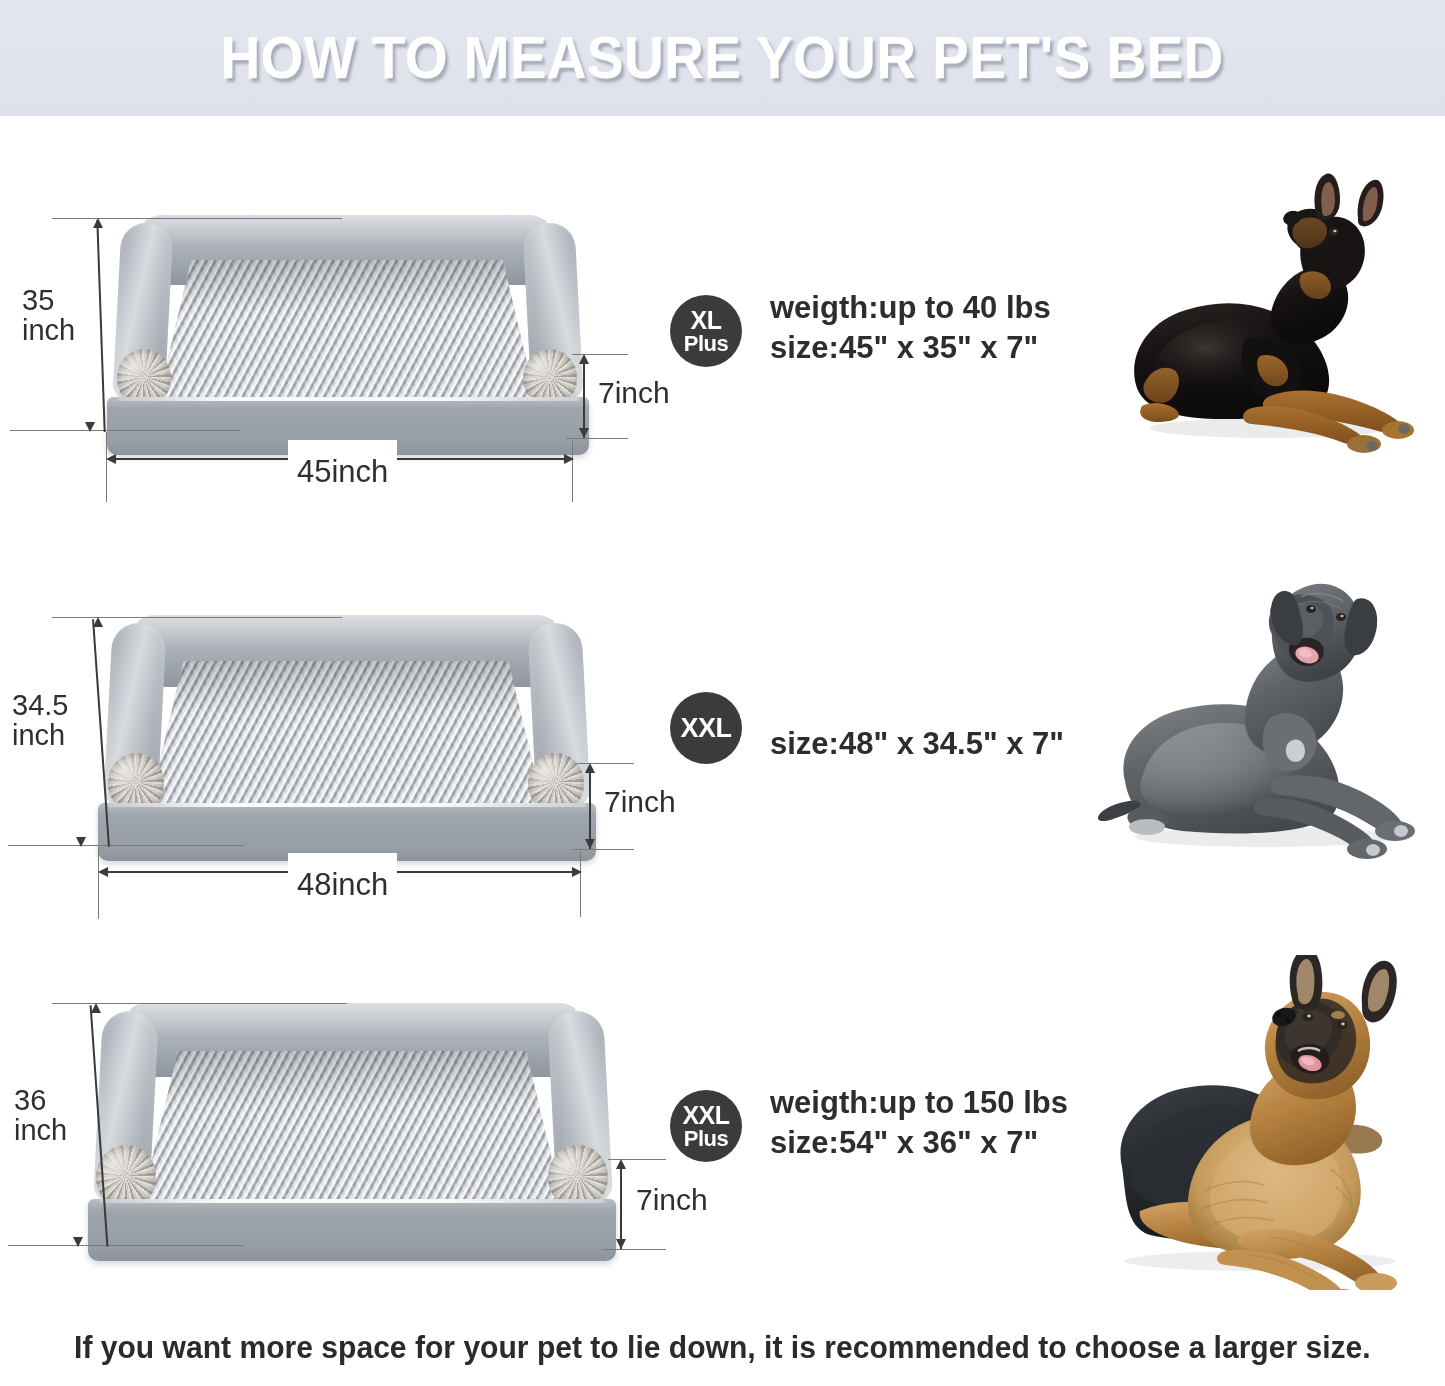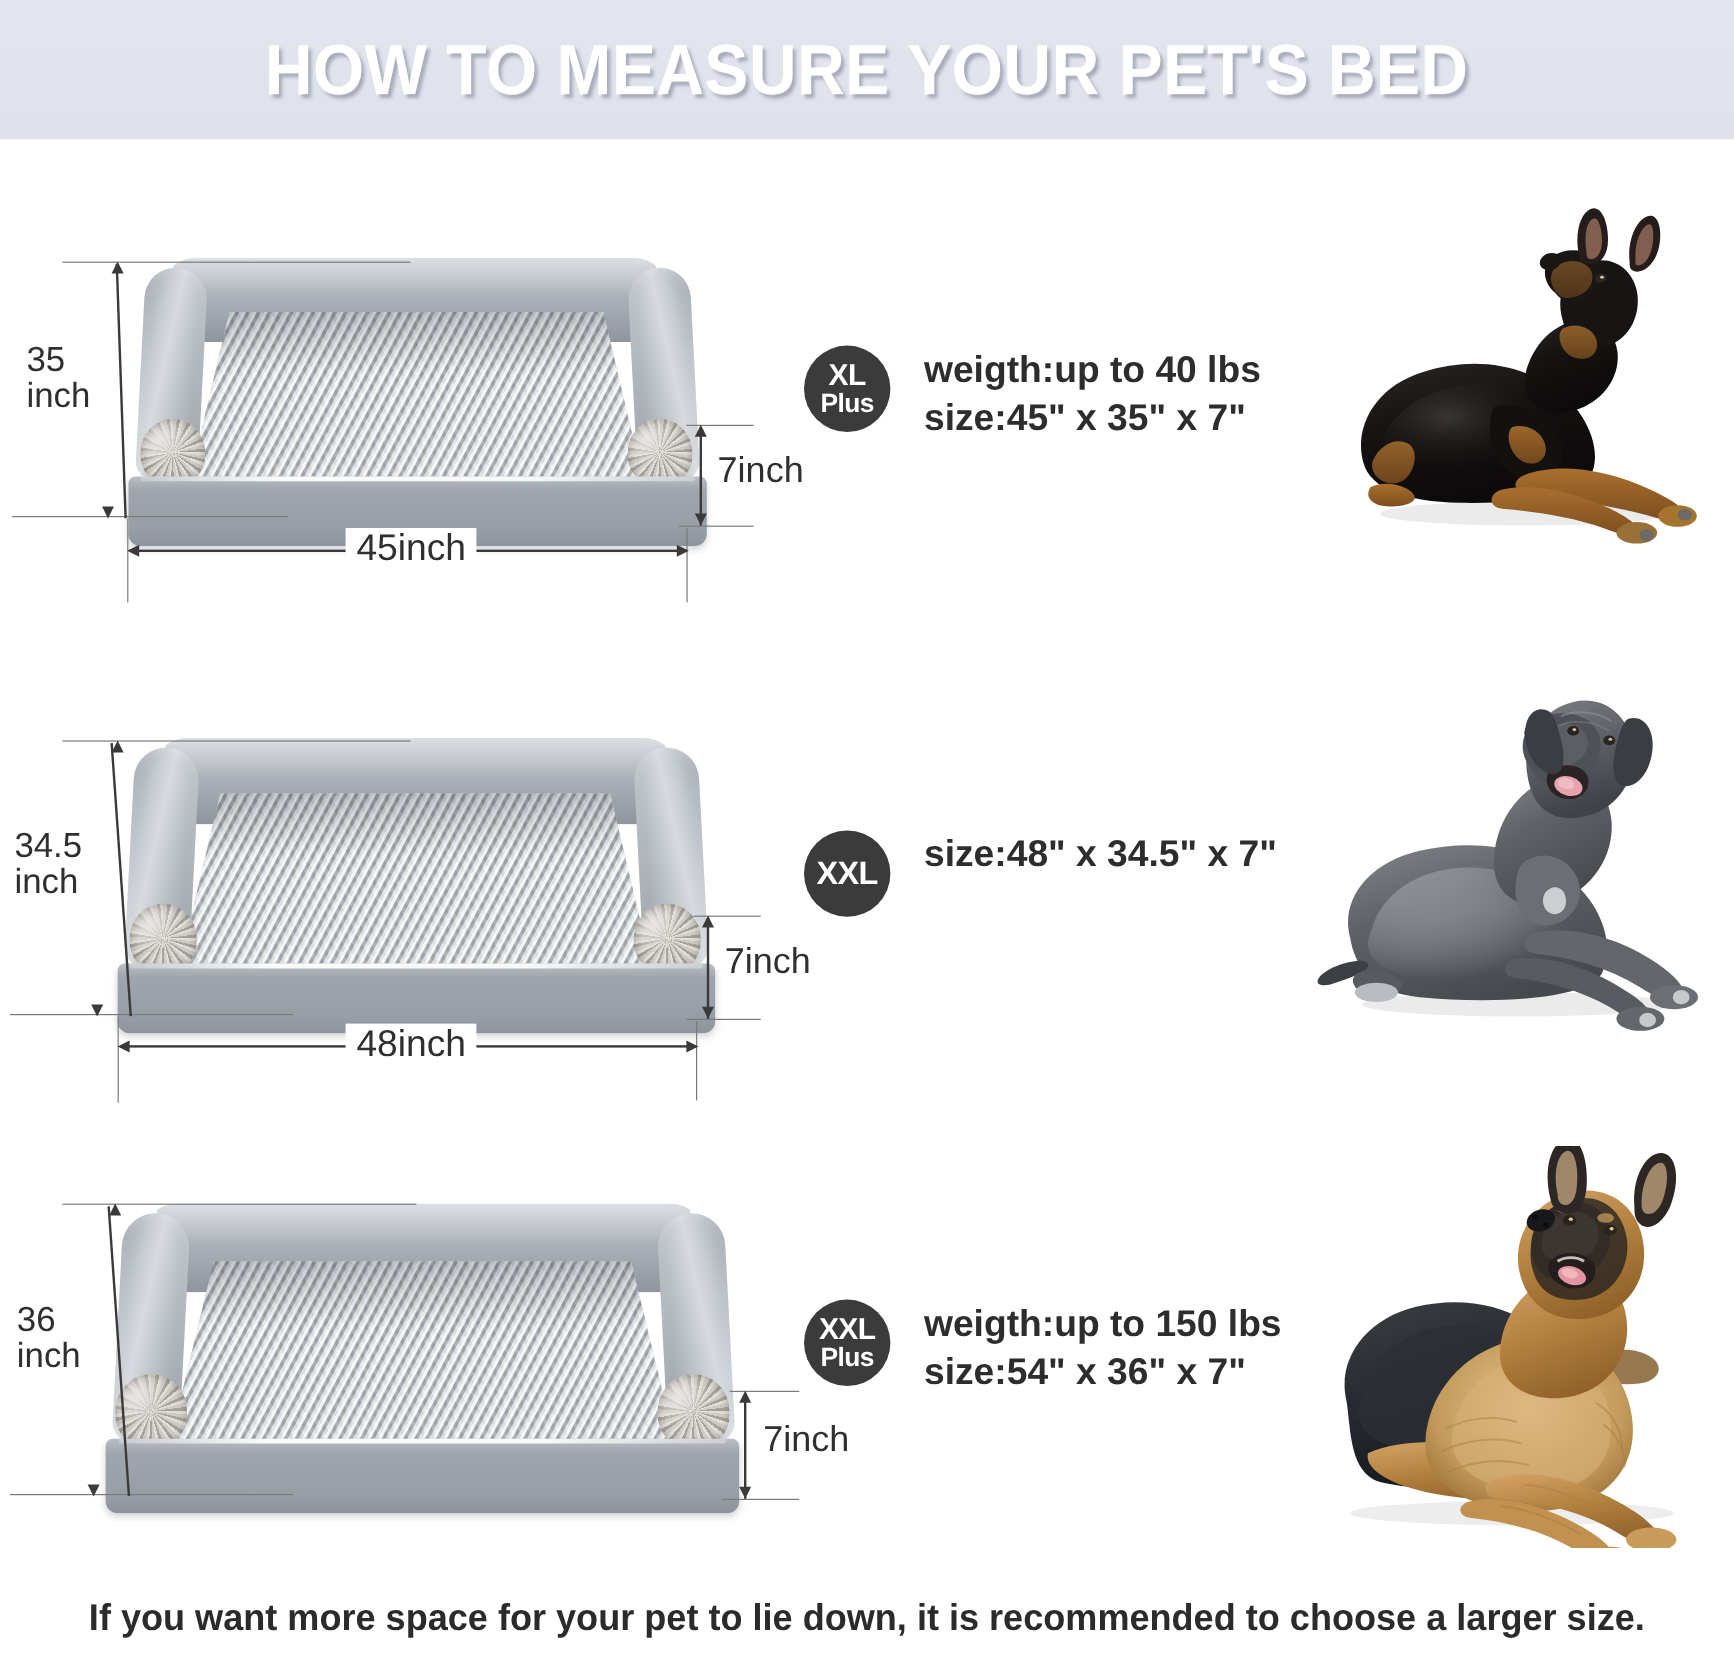--- a/index.html
+++ b/index.html
@@ -112,25 +112,25 @@
   .arrow-up    { border-left:5px solid transparent; border-right:5px solid transparent; border-bottom:10px solid #3a3a3a; }
   .arrow-down  { border-left:5px solid transparent; border-right:5px solid transparent; border-top:10px solid #3a3a3a; }
   .arrow-left  { border-top:5px solid transparent; border-bottom:5px solid transparent; border-right:10px solid #3a3a3a; }
   .arrow-right { border-top:5px solid transparent; border-bottom:5px solid transparent; border-left:10px solid #3a3a3a; }
 
   .dim-label {
     position:absolute; color:#2f2f2f; font-size:30px; line-height:1.02;
     font-family:"Liberation Sans", sans-serif; white-space:nowrap;
   }
   .dim-label.two-line { font-size:29px; line-height:1.05; }
-  .dim-label.width { font-size:31px; background:#fff; padding:1px 9px; }
+  .dim-label.width { font-size:31px; background:#fff; padding:16px 9px; }
   .dim-label.depth { font-size:30px; }
 
   
-  .spec { position:absolute; display:flex; align-items:flex-start; }
+  .spec { position:absolute; display:flex; align-items:flex-end; }
   .badge {
     width:72px; height:72px; border-radius:50%;
     background:#3b3b3b; color:#ffffff;
     display:flex; flex-direction:column; align-items:center; justify-content:center;
     font-family:"Liberation Sans Narrow","Liberation Sans", sans-serif;
     font-weight:bold; flex:0 0 auto;
   }
   .badge-main { font-size:25px; line-height:0.98; letter-spacing:-0.5px; }
   .badge-sub  { font-size:22px; line-height:1.0; letter-spacing:-0.5px; }
   .badge.single .badge-main { font-size:27px; }

